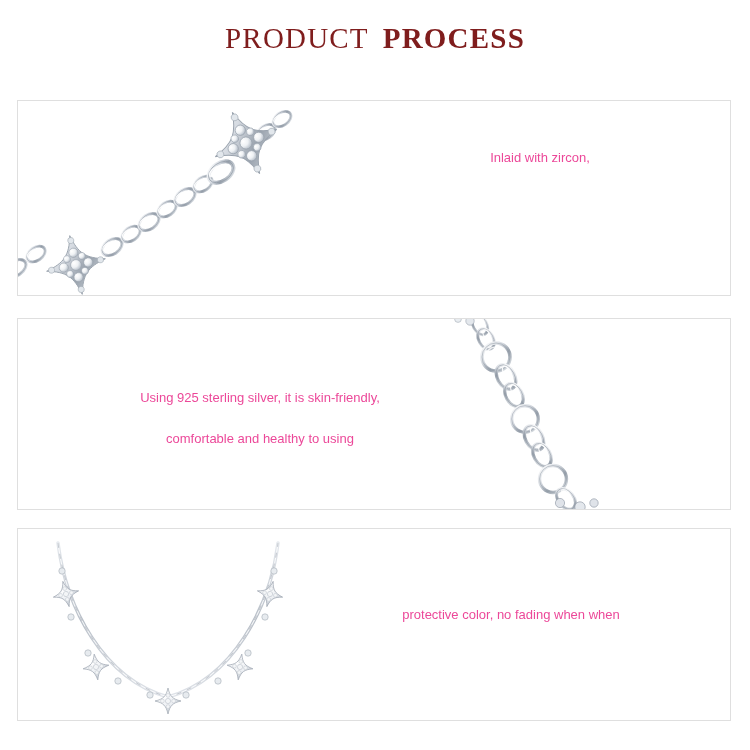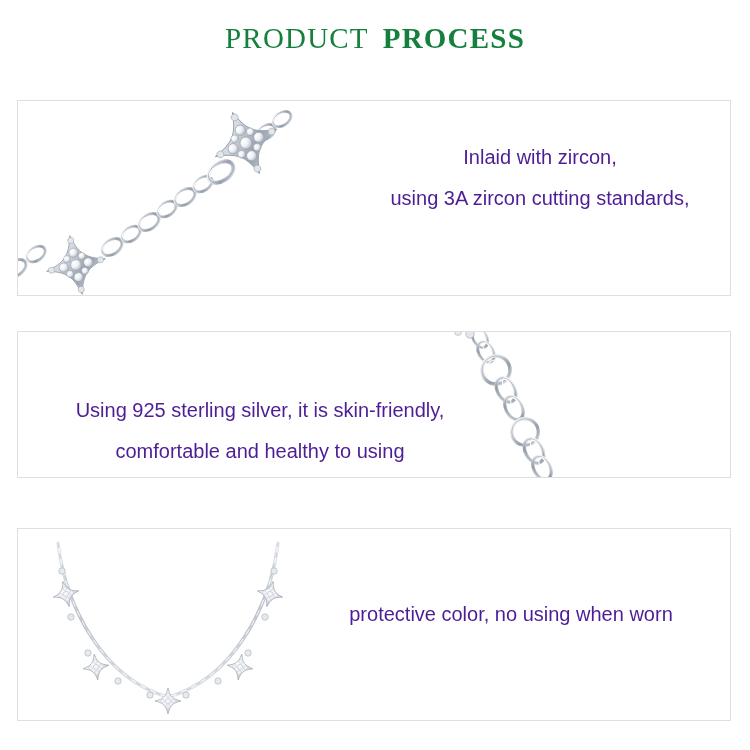--- a/index.html
+++ b/index.html
@@ -18,55 +18,55 @@
   
   .page-title {
     position: absolute;
     left: 0;
     top: 22px;
     width: 750px;
     text-align: center;
     font-family: "Liberation Serif", serif;
     font-size: 29px;
     letter-spacing: 1.2px;
-    color: #15803d;
+    color: #7f1d1d;
     white-space: nowrap;
   }
   .page-title .t-light { font-weight: 400; }
   .page-title .t-bold  { font-weight: 700; margin-left: 14px; }
 
   
   .panel {
     position: absolute;
     left: 17px;
     width: 714px;
     box-sizing: border-box;
     border: 1px solid #dfdfdf;
     background: #ffffff;
     overflow: hidden;
   }
   #panel-1 { top: 100px;  height: 196px; }
-  #panel-2 { top: 331px;  height: 147px; }
+  #panel-2 { top: 318px;  height: 192px; }
   #panel-3 { top: 528px;  height: 193px; }
 
   .panel-art {
     position: absolute;
     top: 0;
     bottom: 0;
     overflow: hidden;
   }
   .art-left  { left: 0;  width: 330px; }
   .art-right { right: 0; width: 300px; }
   .art-full-left { left: 0; width: 300px; }
 
   .panel-text {
     position: absolute;
-    font-size: 20px;
+    font-size: 13px;
     line-height: 41px;
-    color: #4c1d95;
+    color: #ec4899;
     white-space: nowrap;
   }
   .panel-text .tline { display: block; }
 
   #panel-1 .panel-text {
     left: 330px;
     width: 384px;
     top: 36px;
     text-align: center;
   }
@@ -145,21 +145,20 @@
         <use href="#linkOval1" transform="translate(264,18) rotate(-34) scale(0.9)"></use>
       </g>
 
       <use href="#starCluster1" transform="translate(58,164) rotate(-12)"></use>
       <use href="#starCluster1" transform="translate(228,42) rotate(-24) scale(1.12)"></use>
     </svg>
   </div>
 
   <div class="panel-text">
     <span class="tline">Inlaid with zircon,</span>
-    <span class="tline">using 3A zircon cutting standards,</span>
   </div>
 </section>
 
 <section class="panel" id="panel-2">
 
   <div class="panel-art art-right">
     <svg width="300" height="192" viewBox="0 0 300 192">
       <defs>
         <linearGradient id="silv2" x1="0" y1="0" x2="1" y2="1">
           <stop offset="0%" stop-color="#ffffff"></stop>
@@ -247,15 +246,15 @@
 
       <use href="#starSmall3" transform="translate(48,65) rotate(-14)"></use>
       <use href="#starSmall3" transform="translate(78,138) rotate(-8)"></use>
       <use href="#starSmall3" transform="translate(150,172) rotate(0)"></use>
       <use href="#starSmall3" transform="translate(222,138) rotate(8)"></use>
       <use href="#starSmall3" transform="translate(252,65) rotate(14)"></use>
     </svg>
   </div>
 
   <div class="panel-text">
-    <span class="tline">protective color, no using when worn</span>
+    <span class="tline">protective color, no fading when when</span>
   </div>
 </section>
 
 </body></html>

